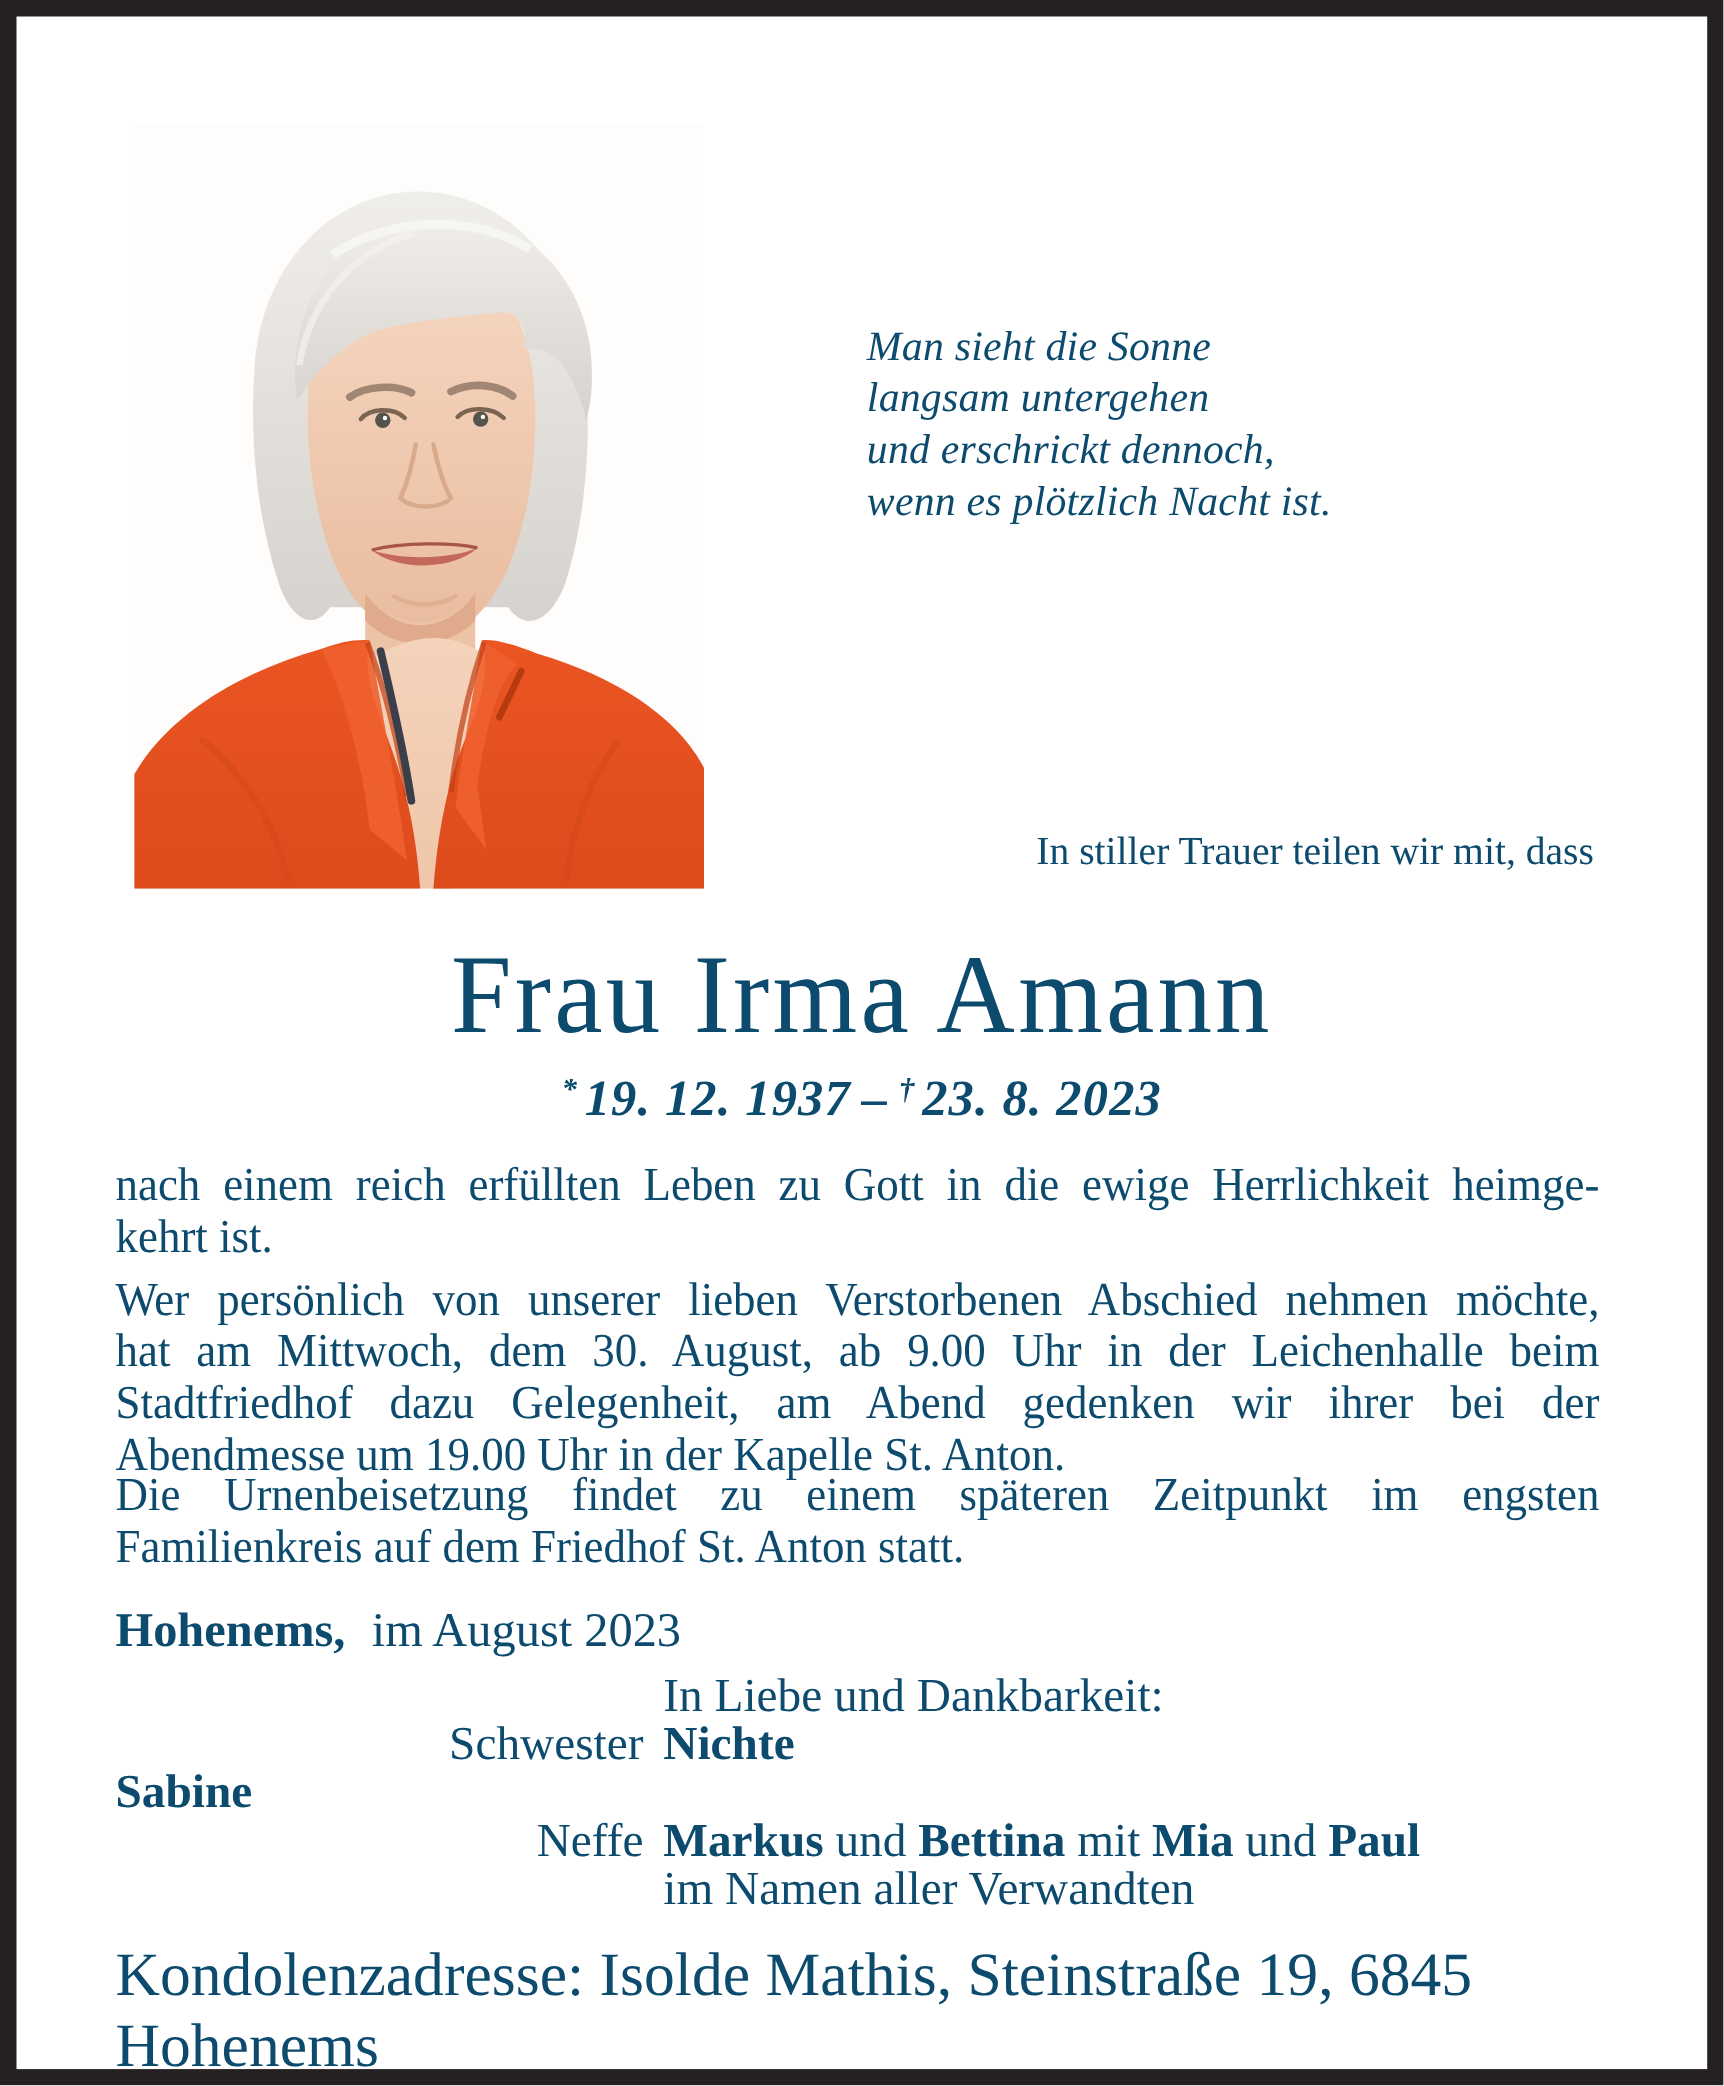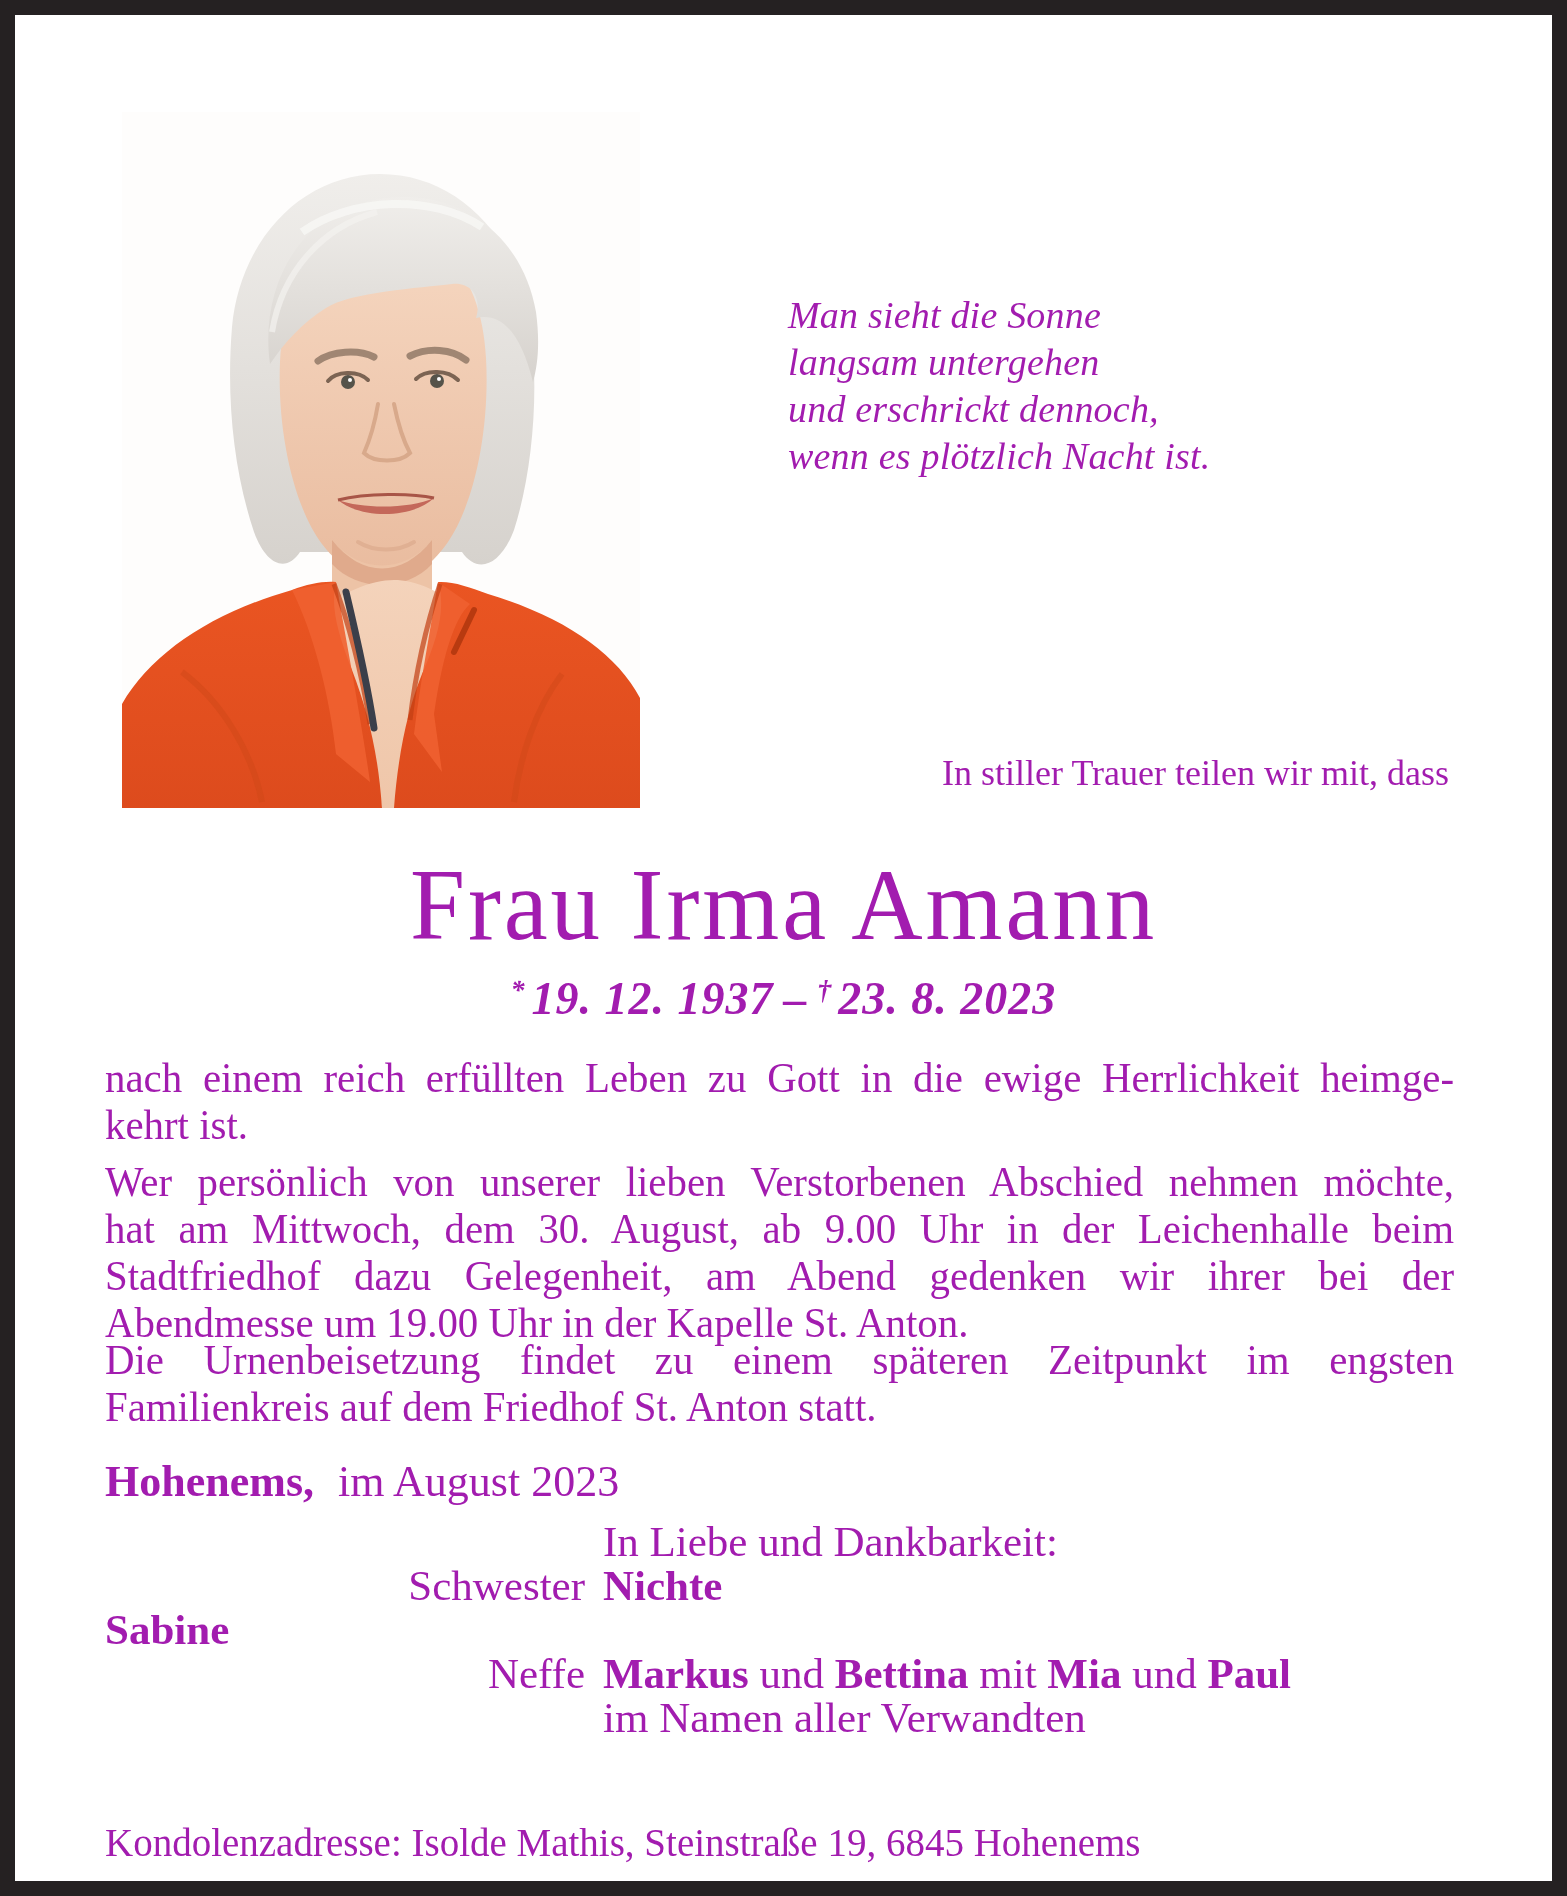--- a/index.html
+++ b/index.html
@@ -1,18 +1,18 @@
 <!DOCTYPE html>
 <html lang="de"><head>
 <meta charset="utf-8">
 <style>
   html,body{margin:0;padding:0;background:#ffffff;}
   .page{
     position:relative;width:1567px;height:1896px;background:#ffffff;
-    font-family:"Liberation Serif",serif;color:#a21caf;overflow:hidden;
+    font-family:"Liberation Serif",serif;color:#0c4a6e;overflow:hidden;
   }
   .frame{position:absolute;inset:0;border:15px solid #252122;pointer-events:none;}
   .photo{position:absolute;left:122px;top:112px;width:518px;height:696px;}
   .photo svg{display:block;width:100%;height:100%;}
   .poem{position:absolute;left:788px;top:292px;font-style:italic;font-size:38px;line-height:47px;letter-spacing:.2px;}
   .intro{position:absolute;right:118px;top:752px;font-size:36px;text-align:right;}
   .name{
     position:absolute;left:0;top:846px;width:100%;text-align:center;
     font-size:102px;letter-spacing:3px;transform:scaleX(.97);white-space:nowrap;
   }
@@ -28,21 +28,21 @@
   #p2{top:1158px;}
   #p3{top:1336px;}
   .dateline{position:absolute;left:105px;top:1456px;font-size:44px;}
   .dateline .city{font-weight:bold;}
   .dateline .rest{margin-left:24px;}
   .family{position:absolute;left:105px;top:1520px;width:1370px;font-size:43px;line-height:44px;}
   .frow{display:flex;}
   .flabel{flex:none;width:480px;text-align:right;padding-right:18px;}
   .fvalue{flex:1;text-align:left;}
   .fvalue b{font-weight:bold;}
-  .condolence{position:absolute;left:105px;top:1820px;font-size:39px;}
+  .condolence{position:absolute;left:105px;top:1764px;font-size:56px;}
 </style>
 </head>
 <body>
 
 <div class="page">
   <div class="frame"></div>
 
   <div class="photo">
     <svg viewBox="0 0 518 696" xmlns="http://www.w3.org/2000/svg">
       <defs>

